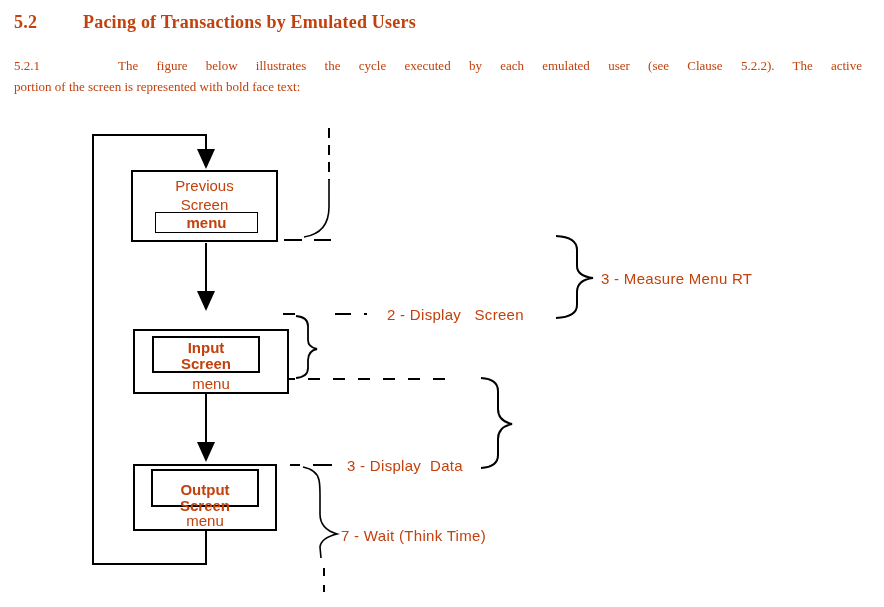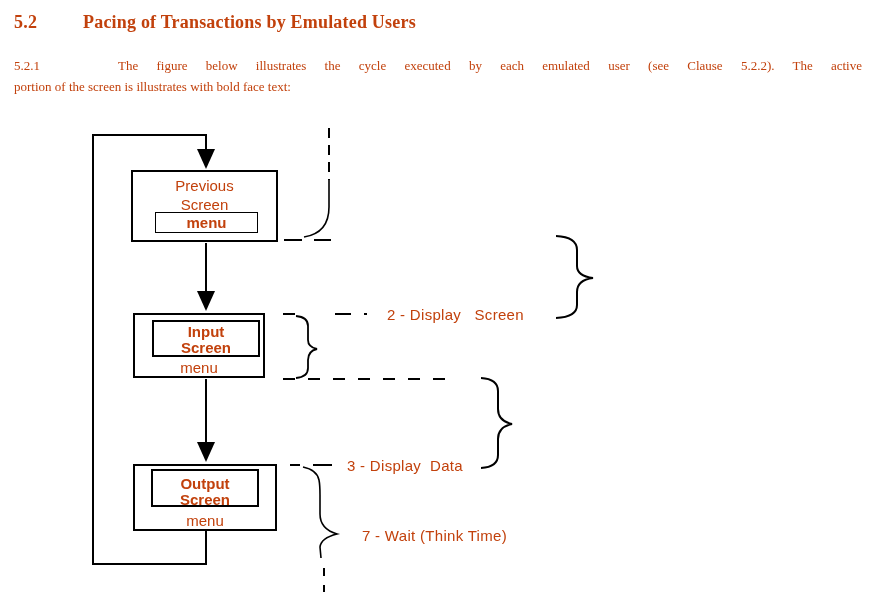--- a/index.html
+++ b/index.html
@@ -68,21 +68,21 @@
 <div class="page">
 
   <div class="heading">
     <span class="secnum">5.2</span><span>Pacing of Transactions by Emulated Users</span>
   </div>
 
   <div class="para">
     <div class="line1">
       <span class="clausenum">5.2.1</span><span>The figure below illustrates the cycle executed by each emulated user (see Clause 5.2.2). The active</span>
     </div>
-    <div class="line2">portion of the screen is illustrates with bold face text:</div>
+    <div class="line2">portion of the screen is represented with bold face text:</div>
   </div>
 
   <svg class="diagram-svg" width="884" height="607" viewBox="0 0 884 607">
     <g stroke="#000000" fill="none">
 
       <path d="M206,531 L206,564 L93,564 L93,135 L206,135 L206,150" stroke-width="2"></path>
 
       <path d="M206,243 L206,292" stroke-width="2"></path>
       <path d="M206,379 L206,443" stroke-width="2"></path>
 
@@ -116,33 +116,34 @@
   </svg>
 
   <div class="flow-box" style="left:131px; top:170px; width:147px; height:72px;">
     <div class="bline" style="top:4px;">Previous</div>
     <div class="bline" style="top:23px;">Screen</div>
     <div class="inner-box thin" style="left:22px; top:40px; width:103px; height:21px;">
       <div class="bold" style="line-height:19px;">menu</div>
     </div>
   </div>
 
-  <div class="flow-box" style="left:133px; top:313px; width:132px; height:65px;">
+  <div class="flow-box" style="left:133px; top:329px; width:156px; height:65px;">
     <div class="inner-box" style="left:17px; top:5px; width:108px; height:37px;">
       <div class="bold" style="line-height:17px; padding-top:1px;">Input</div>
       <div class="bold" style="line-height:16px;">Screen</div>
     </div>
     <div class="bline" style="top:43px;">menu</div>
   </div>
 
   <div class="flow-box" style="left:133px; top:464px; width:144px; height:67px;">
     <div class="inner-box" style="left:16px; top:3px; width:108px; height:38px;">
-      <div class="bold" style="line-height:17px; padding-top:4px;">Output</div>
+      <div class="bold" style="line-height:17px; padding-top:10px;">Output</div>
       <div class="bold" style="line-height:16px;">Screen</div>
     </div>
     <div class="bline" style="top:45px;">menu</div>
   </div>
 
   <div class="lbl" style="left:387px; top:306px;">2 - Display   Screen</div>
+  <div class="lbl" style="left:601px; top:270px;">3 - Measure Menu RT</div>
   <div class="lbl" style="left:347px; top:457px;">3 - Display  Data</div>
-  <div class="lbl" style="left:362px; top:527px;">7 - Wait (Think Time)</div>
+  <div class="lbl" style="left:341px; top:527px;">7 - Wait (Think Time)</div>
 
 </div>
 
 </body></html>

